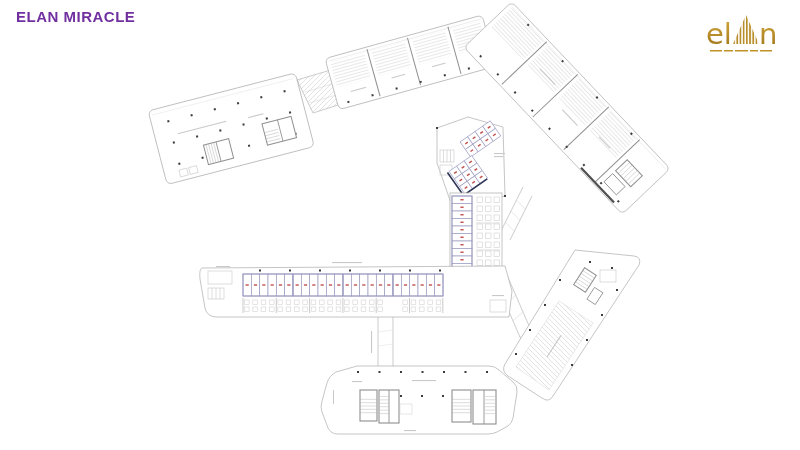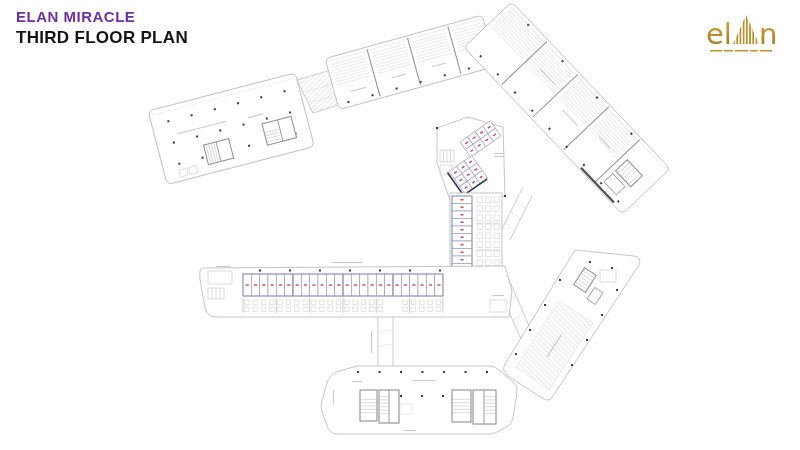--- a/index.html
+++ b/index.html
@@ -1,17 +1,17 @@
 <!DOCTYPE html>
 <html><head>
 <meta charset="utf-8">
 <style>
   html,body{margin:0;padding:0;background:#fff;}
   #slide{position:relative;width:800px;height:450px;background:#fff;overflow:hidden;
-         font-family:"Liberation Sans",sans-serif;}
+         font-family:"Liberation Sans",sans-serif;text-align:center;}
   #hdr{position:absolute;left:16px;top:8px;line-height:1.25;}
   #brand{font-size:15px;font-weight:700;letter-spacing:.5px;}
   #ftitle{font-size:17px;font-weight:800;color:#141414;letter-spacing:.3px;}
   #logo{position:absolute;right:12px;top:10px;}
   svg{display:block;}
   #plan{position:absolute;left:0;top:0;}
 </style>
 </head>
 <body>
 
@@ -444,21 +444,20 @@
         <rect x="400" y="404" width="12" height="10" stroke="#cfcfcf" fill="none" stroke-width="0.5" rx="0"></rect>
         <rect x="412" y="380" width="24" height="1.1" fill="#c9c9c9"></rect>
         <rect x="352" y="381" width="10" height="1.1" fill="#c9c9c9"></rect>
         <rect x="404" y="430" width="12" height="1.1" fill="#c9c9c9"></rect>
         <rect x="333" y="390" width="1" height="14" fill="#c9c9c9"></rect>
       </g>
     </svg>
 
   <div id="hdr">
     <div id="brand" style="color: rgb(112, 48, 160);">ELAN MIRACLE</div>
-    <div id="ftitle" style="color: rgb(20, 20, 20);">THIRD FLOOR PLAN</div>
   </div>
 
   <svg id="logo" width="90" height="52" viewBox="0 0 90 52">
     <defs>
       <linearGradient id="goldGrad" x1="0" y1="0" x2="0" y2="1">
         <stop offset="0" stop-color="#D4A93C"></stop>
           <stop offset="1" stop-color="#9C7218"></stop>
       </linearGradient>
       <pattern id="pGold" width="3.2" height="1" patternUnits="userSpaceOnUse">
         <rect width="1.7" height="1" fill="url(#goldGrad)"></rect>

